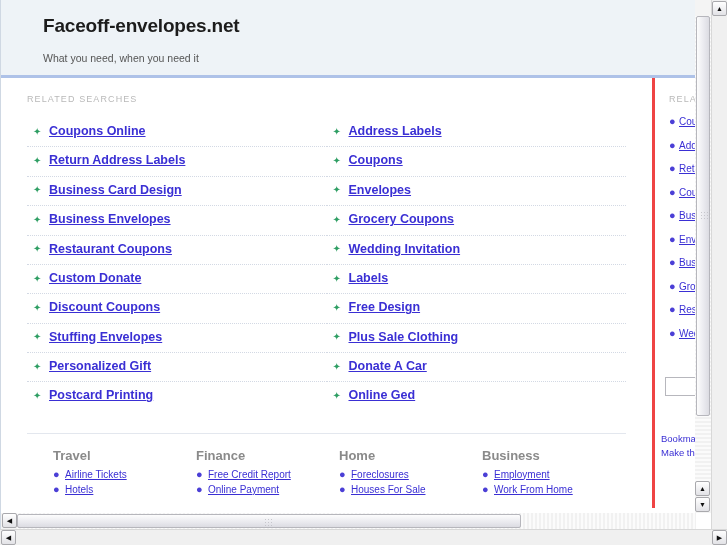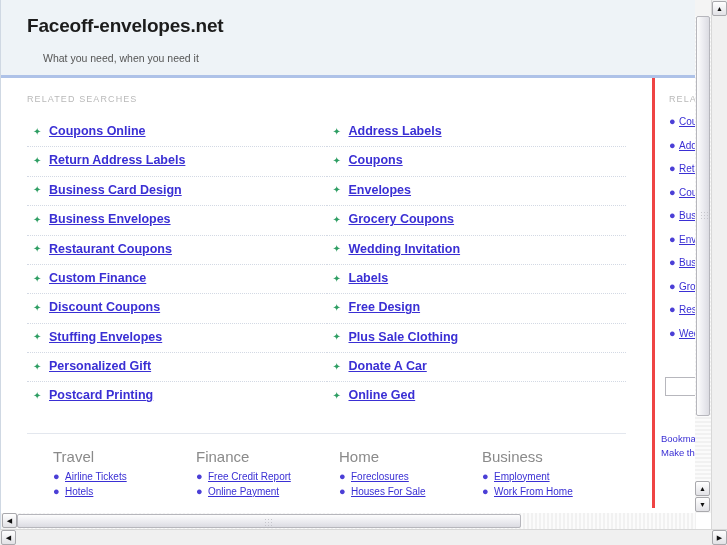--- a/index.html
+++ b/index.html
@@ -146,21 +146,21 @@
     border-bottom: 3px solid #aec2e8;
     padding: 16px 0 14px 26px;
     height: 45px;
     box-sizing: content-box;
   }
   .site-title {
     font-size: 19px;
     font-weight: bold;
     color: #1c1c1c;
     letter-spacing: -0.2px;
-    margin: 0 0 7px 0;
+    margin: 0 0 7px 16px;
     line-height: 1.05;
   }
   .site-tagline {
     font-size: 10.5px;
     color: #555;
     margin: 16px;
   }
 
   .body-wrap { display: flex; }
 
@@ -223,22 +223,22 @@
     border: none;
     border-top: 1px solid #e3e7ee;
   }
 
   .cat-columns {
     display: flex;
     padding: 14px 0 0 52px;
   }
   .cat-col { width: 143px; }
   .cat-title {
-    font-size: 15px;
-    font-weight: normal;
+    font-size: 13px;
+    font-weight: bold;
     color: #8a8a8a;
     margin-bottom: 6px;
   }
   ul.cat-list { list-style: none; margin: 0; padding: 0; }
   ul.cat-list li {
     display: flex;
     align-items: baseline;
     margin-bottom: 4px;
   }
   .dot-ico {
@@ -331,21 +331,21 @@
                 <li>
                     <span class="arrow-ico">✦</span>
                     <a class="rs-link" href="#">Business Envelopes</a>
                   </li>
                 <li>
                     <span class="arrow-ico">✦</span>
                     <a class="rs-link" href="#">Restaurant Coupons</a>
                   </li>
                 <li>
                     <span class="arrow-ico">✦</span>
-                    <a class="rs-link" href="#">Custom Finance</a>
+                    <a class="rs-link" href="#">Custom Donate</a>
                   </li>
                 <li>
                     <span class="arrow-ico">✦</span>
                     <a class="rs-link" href="#">Discount Coupons</a>
                   </li>
                 <li>
                     <span class="arrow-ico">✦</span>
                     <a class="rs-link" href="#">Stuffing Envelopes</a>
                   </li>
                 <li>

